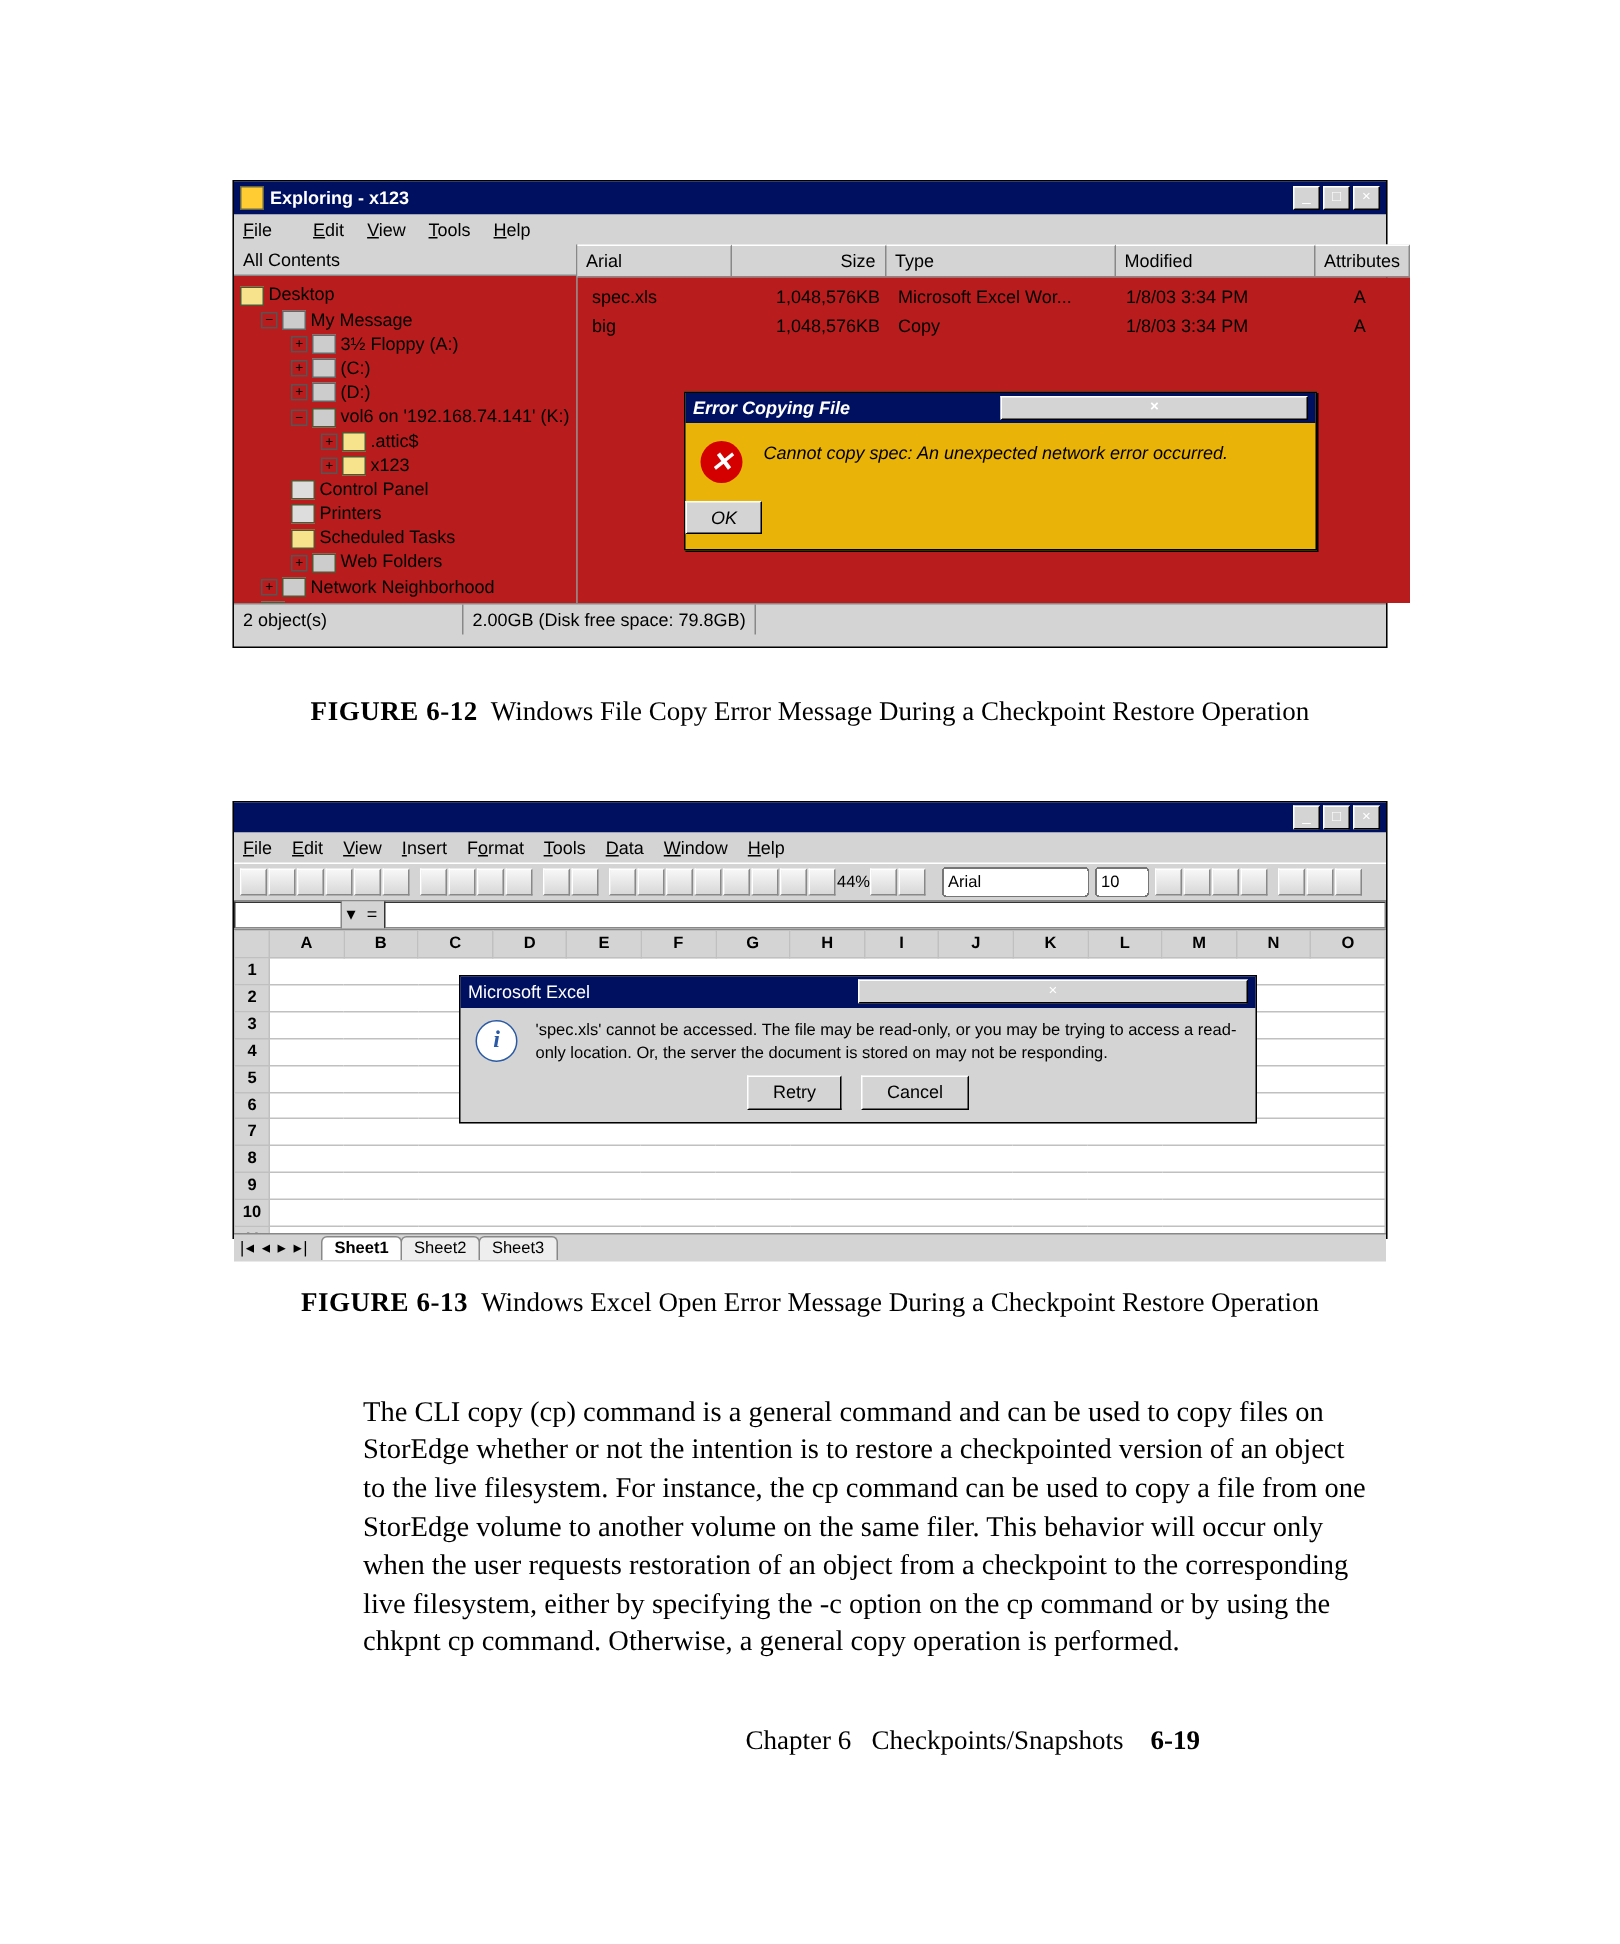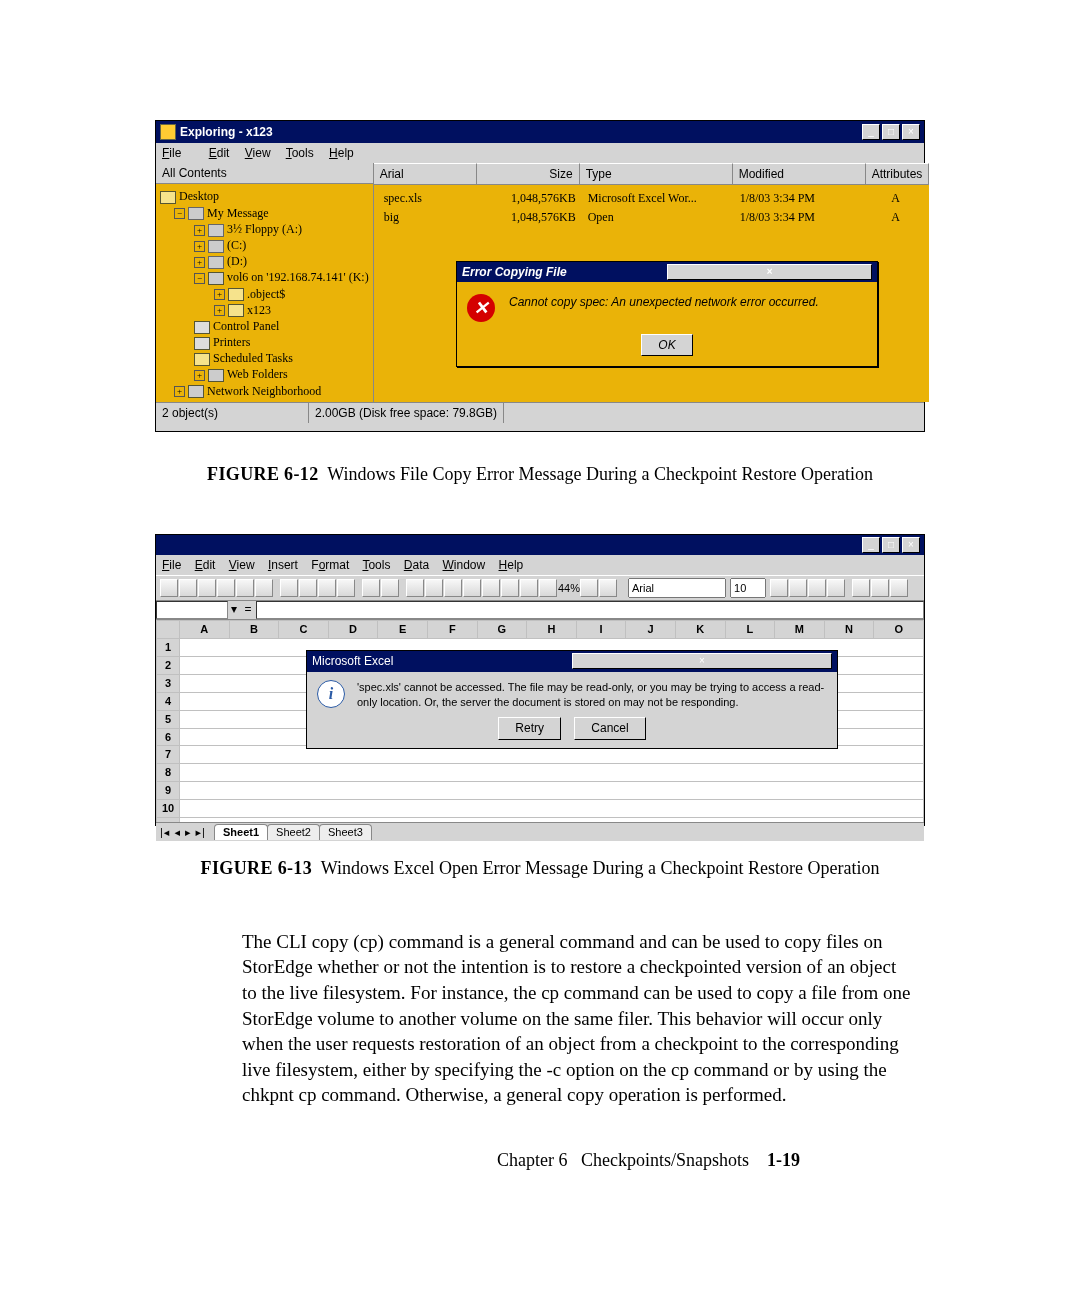--- a/index.html
+++ b/index.html
@@ -67,21 +67,21 @@
   .menubar span { margin-right:12px; }
   .menubar span u { text-decoration: underline; }
 
   .exp-cols { display:flex; height: 239px; }
   .exp-left  { width: 230px; border-right:1px solid #888; display:flex; flex-direction:column; }
   .exp-right { flex:1; display:flex; flex-direction:column; }
   .col-hdr {
     background:#d4d4d4; border-bottom:1px solid #888;
     padding:2px 6px;
   }
-  .tree, .filelist { background:#eab308; flex:1; overflow:hidden; padding:4px 4px;font-family:Liberation Serif, serif; }
+  .tree, .filelist { background:#b91c1c; flex:1; overflow:hidden; padding:4px 4px; }
   .tree ul { list-style:none; margin:0; padding-left:0; }
   .tree li { white-space:nowrap; }
   .ind1{padding-left:14px;} .ind2{padding-left:34px;} .ind3{padding-left:54px;}
   .tree .expand { display:inline-block; width:9px; height:9px; border:1px solid #555; text-align:center; line-height:9px; font-size:9px; margin-right:3px; vertical-align:middle;}
   .tree .node-icon { display:inline-block; width:14px; height:11px; margin-right:3px; vertical-align:middle; border:1px solid #553; background:#f6e38c; }
   .tree .node-icon.disk{ background:#ccc; border-color:#666; }
   .tree .node-icon.net{ background:#ccc; }
   .tree .node-icon.trash{ background:#ddd; }
   .tree .node-icon.prn{ background:#ddd; }
 
@@ -106,21 +106,21 @@
     background:#001060; color:#fff; font-weight:bold; padding:2px 5px;
     display:flex; align-items:center;
   }
   .dlg .dlg-title span{ flex:1; }
   .dlg .dlg-body{ display:flex; padding:12px 10px 6px 10px; align-items:flex-start; }
   .dlg .sign {
     width:28px;height:28px;border-radius:50%;background:#d40000;color:#fff;
     display:flex;align-items:center;justify-content:center;font-weight:bold;font-size:18px;
     margin-right:14px; flex-shrink:0;
   }
-  .dlg .dlg-foot{ text-align:center; padding:6px 0 10px 0; }
+  .dlg .dlg-foot{ padding:6px 0 10px 0; }
   .btn3d{
     display:inline-block; padding:2px 16px; background:#d4d4d4;
     border:1px solid #000; border-top-color:#fff; border-left-color:#fff;
     font-size:12px;
   }
   .status { display:flex; border-top:1px solid #888; }
   .status div{ padding:2px 6px; border-right:1px solid #888; }
   .status div:first-child{ width:140px; }
 
   
@@ -207,21 +207,21 @@
         <div class="exp-left">
           <div class="col-hdr">All Contents</div>
           <div class="tree">
             <ul>
               <li><span class="node-icon"></span><span>Desktop</span></li>
               <li class="ind1"><span class="expand">−</span><span class="node-icon disk"></span><span>My Message</span></li>
               <li class="ind2"><span class="expand">+</span><span class="node-icon disk"></span><span>3½ Floppy (A:)</span></li>
               <li class="ind2"><span class="expand">+</span><span class="node-icon disk"></span><span>(C:)</span></li>
               <li class="ind2"><span class="expand">+</span><span class="node-icon disk"></span><span>(D:)</span></li>
               <li class="ind2"><span class="expand">−</span><span class="node-icon net"></span><span>vol6 on '192.168.74.141' (K:)</span></li>
-              <li class="ind3"><span class="expand">+</span><span class="node-icon"></span><span>.object$</span></li>
+              <li class="ind3"><span class="expand">+</span><span class="node-icon"></span><span>.attic$</span></li>
               <li class="ind3"><span class="expand">+</span><span class="node-icon"></span><span>x123</span></li>
               <li class="ind2"><span class="node-icon prn"></span><span>Control Panel</span></li>
               <li class="ind2"><span class="node-icon prn"></span><span>Printers</span></li>
               <li class="ind2"><span class="node-icon"></span><span>Scheduled Tasks</span></li>
               <li class="ind2"><span class="expand">+</span><span class="node-icon net"></span><span>Web Folders</span></li>
               <li class="ind1"><span class="expand">+</span><span class="node-icon net"></span><span>Network Neighborhood</span></li>
               <li class="ind1"><span class="node-icon trash"></span><span>Recycle Bin</span></li>
 
             </ul>
           </div>
@@ -238,21 +238,21 @@
             <div class="fl-row">
               <div class="col-name">spec.xls</div>
               <div class="col-size">1,048,576KB</div>
               <div class="col-type">Microsoft Excel Wor...</div>
               <div class="col-mod">1/8/03 3:34 PM</div>
               <div class="col-attr">A</div>
             </div>
             <div class="fl-row">
               <div class="col-name">big</div>
               <div class="col-size">1,048,576KB</div>
-              <div class="col-type">Open</div>
+              <div class="col-type">Copy</div>
               <div class="col-mod">1/8/03 3:34 PM</div>
               <div class="col-attr">A</div>
             </div>
           </div>
         </div>
       </div>
       <div class="status">
         <div>2 object(s)</div>
         <div>2.00GB (Disk free space: 79.8GB)</div>
       </div>
@@ -450,16 +450,16 @@
     <span>Windows Excel Open Error Message During a Checkpoint Restore Operation</span>
   </div>
 
   <div class="body-text">
     <p>The CLI copy (cp) command is a general command and can be used to copy files on StorEdge whether or not the intention is to restore a checkpointed version of an object to the live filesystem.  For instance, the cp command can be used to copy a file from one StorEdge volume to another volume on the same filer.  This behavior will occur only when the user requests restoration of an object from a checkpoint to the corresponding live filesystem, either by specifying the -c option on the cp command or by using the chkpnt cp command.  Otherwise, a general copy operation is performed.</p>
   </div>
 
   <div class="caption-right">
     <span>Chapter 6</span>&nbsp;&nbsp;
     <span>Checkpoints/Snapshots</span>&nbsp;&nbsp;&nbsp;
-    <b>1-19</b>
+    <b>6-19</b>
   </div>
 
 </div>
 
 </body></html>

